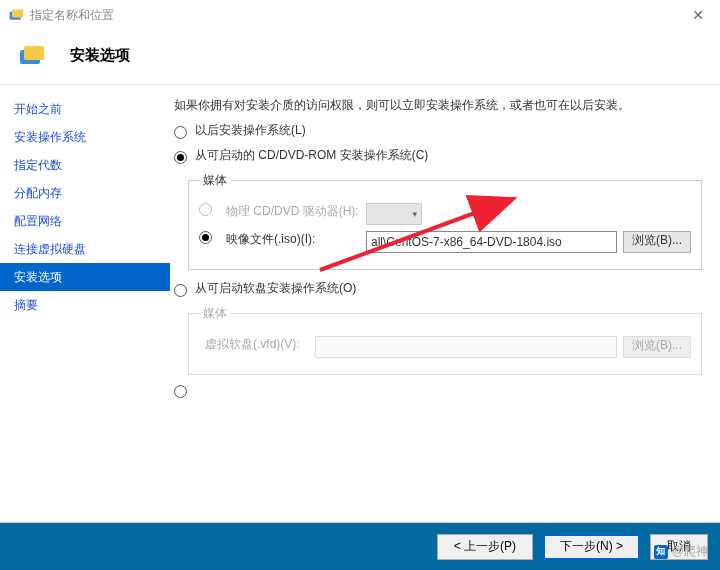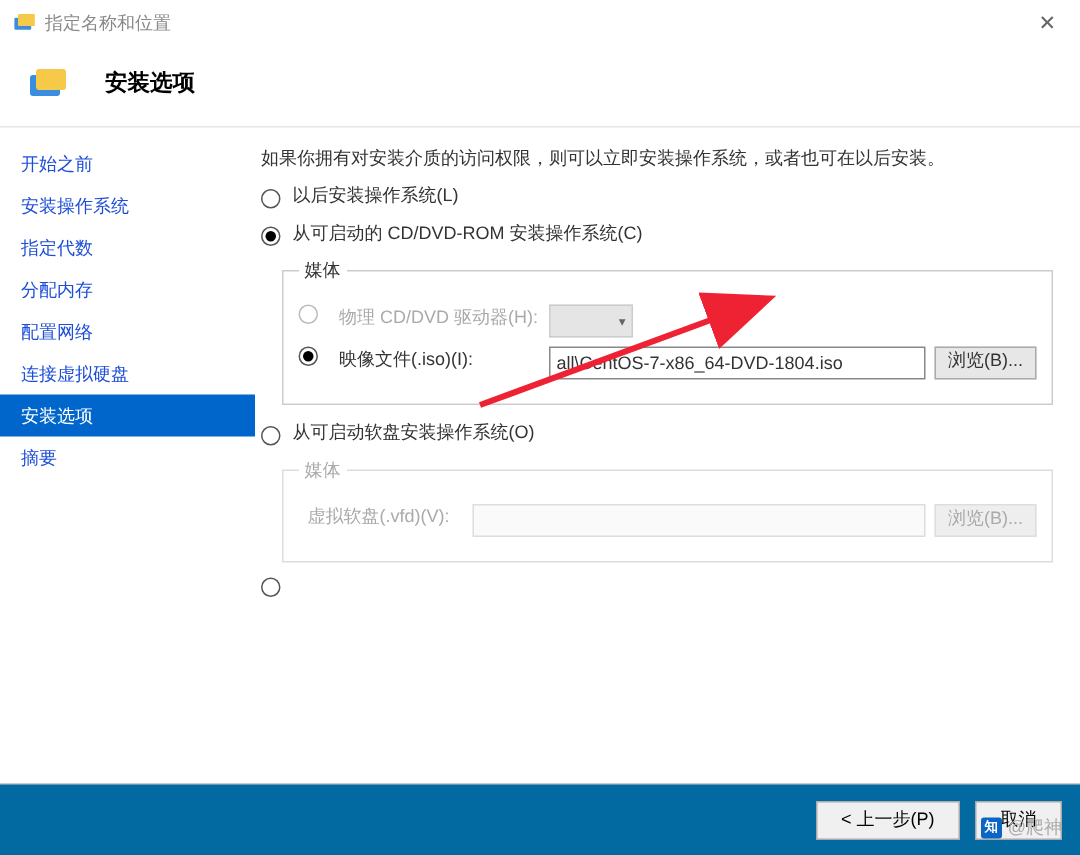--- a/index.html
+++ b/index.html
@@ -136,19 +136,20 @@
             <path d="M0,0 L12,5 L0,10 Z" fill="#e23"></path>
           </marker>
         </defs>
       <line x1="10" y1="80" x2="200" y2="10" stroke="#e23" stroke-width="4" marker-end="url(#ah)"></line>
     </svg>
   </div>
 </div>
 
 <div class="footer">
   <span class="btn">&lt; 上一步(P)</span>
+  <span class="btn primary">下一步(N) &gt;</span>
   <span class="btn">取消</span>
 </div>
 
 <div class="watermark">
   <span class="zhi">知</span>
   <span>@爬神</span>
 </div>
 
 </body></html>

